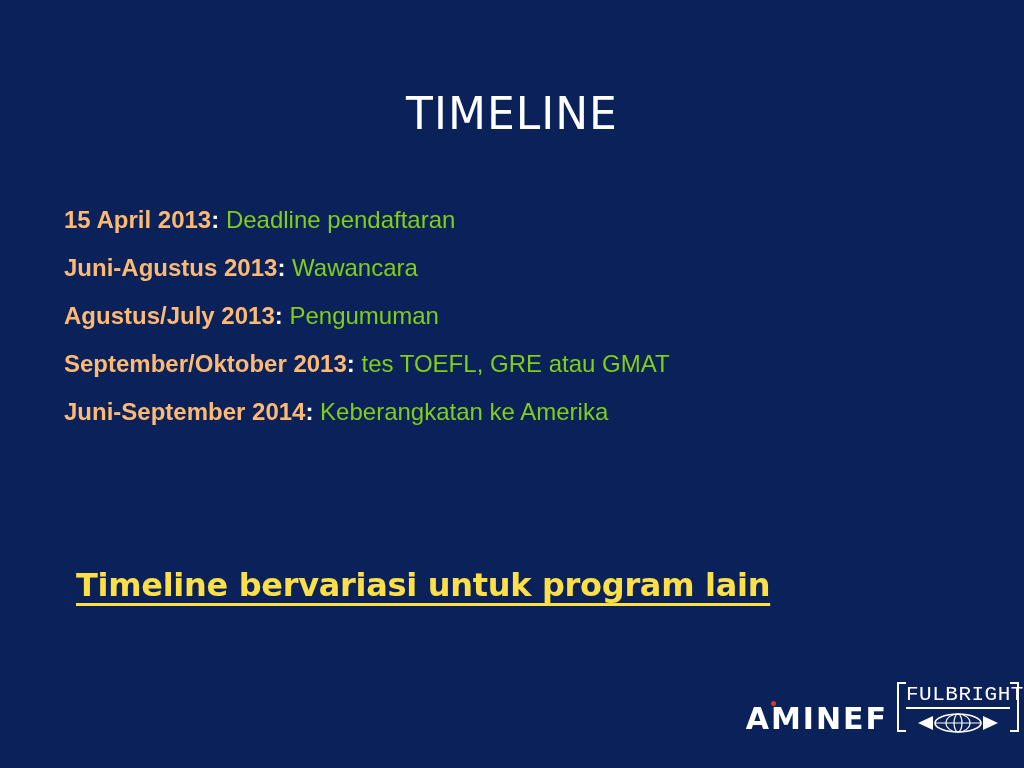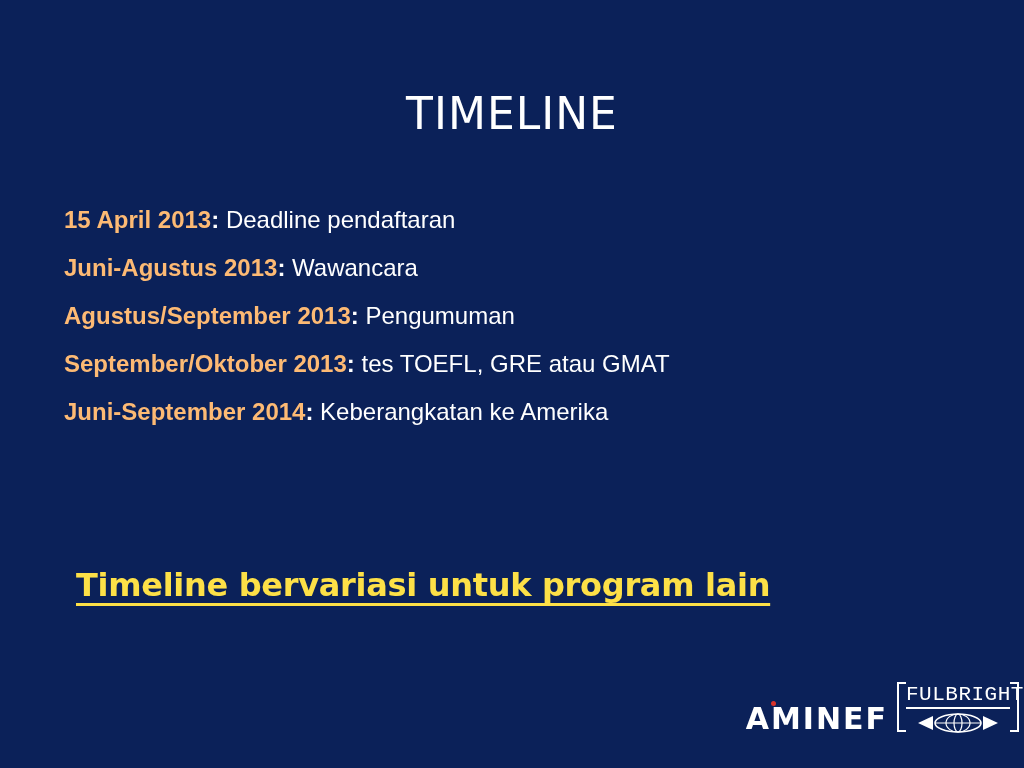--- a/index.html
+++ b/index.html
@@ -46,21 +46,21 @@
   }
   .timeline-item .label {
     color: #fdba74;
     font-weight: bold;
   }
   .timeline-item .sep {
     color: #ffffff;
     font-weight: bold;
   }
   .timeline-item .desc {
-    color: #ffffff;
+    color: #84cc16;
     font-weight: normal;
   }
   .footer-note {
     position: absolute;
     top: 566px;
     left: 76px;
     font-size: 32px;
     font-weight: bold;
     color: #fde047;
     text-decoration: underline;
@@ -147,21 +147,21 @@
       <span class="label">15 April 2013</span><span class="sep">:</span>
       <span class="desc">Deadline pendaftaran</span>
     </div>
 
     <div class="timeline-item">
       <span class="label">Juni-Agustus 2013</span><span class="sep">:</span>
       <span class="desc">Wawancara</span>
     </div>
 
     <div class="timeline-item">
-      <span class="label">Agustus/September 2013</span><span class="sep">:</span>
+      <span class="label">Agustus/July 2013</span><span class="sep">:</span>
       <span class="desc">Pengumuman</span>
     </div>
 
     <div class="timeline-item">
       <span class="label">September/Oktober 2013</span><span class="sep">:</span>
       <span class="desc">tes TOEFL, GRE atau GMAT</span>
     </div>
 
 
     <div class="timeline-item">

